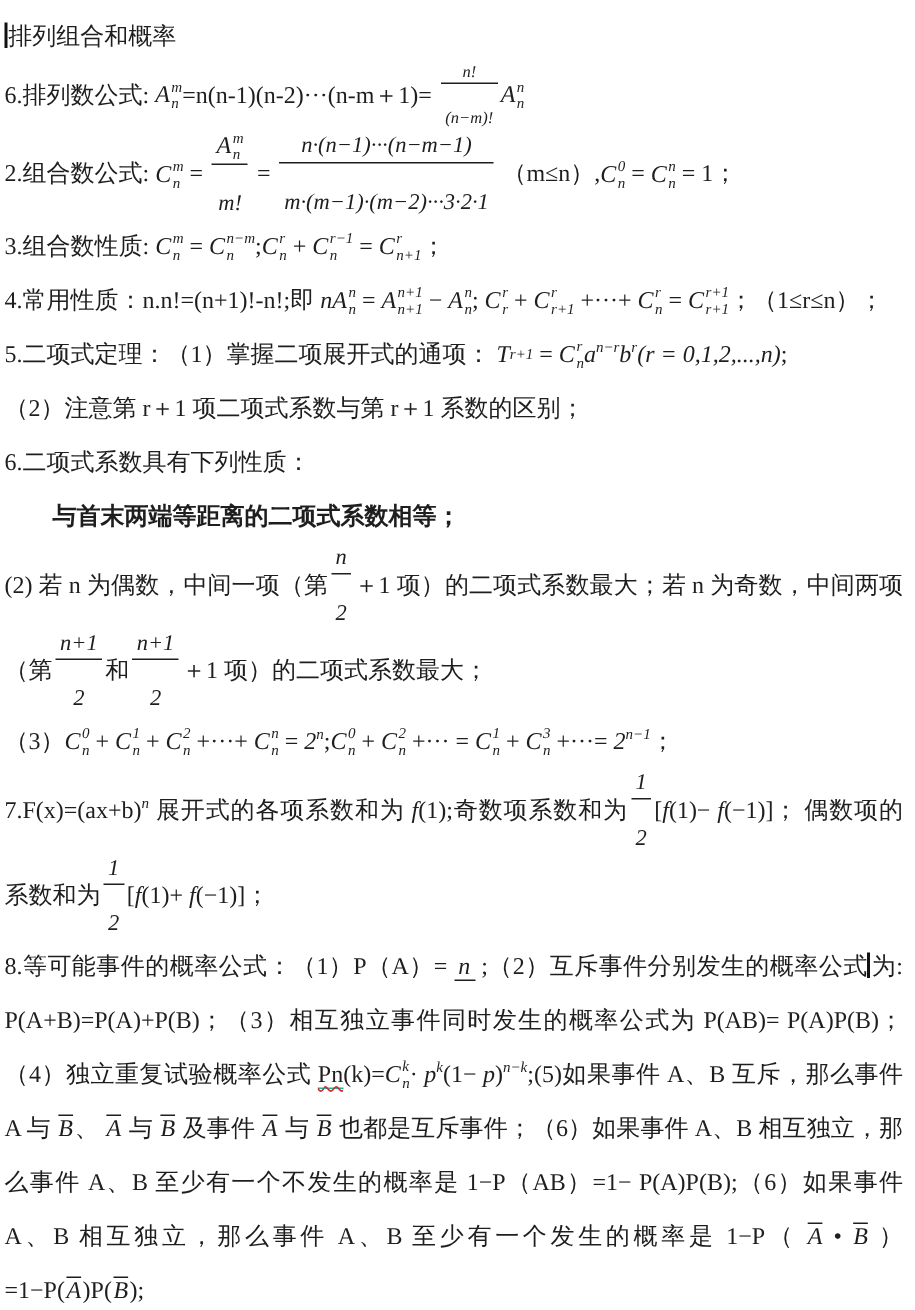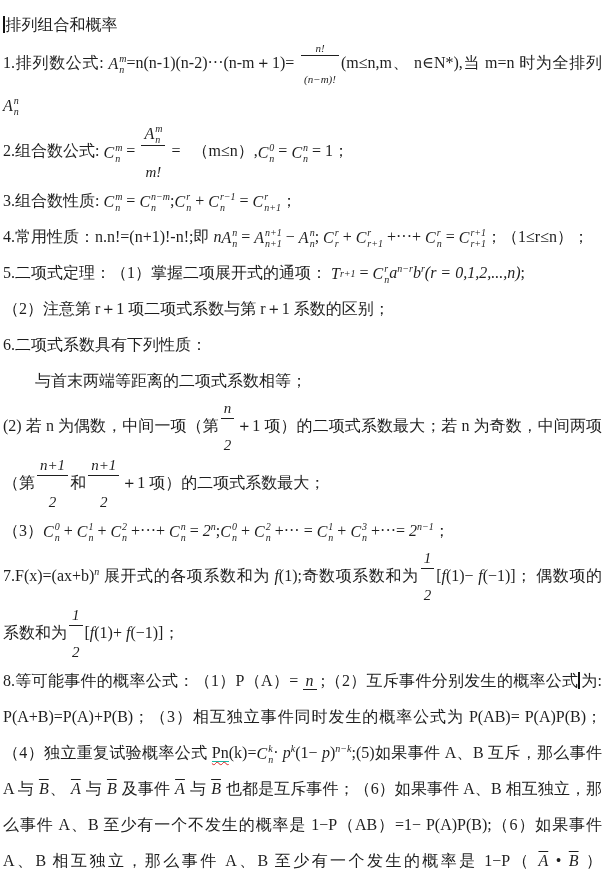--- a/index.html
+++ b/index.html
@@ -12,21 +12,21 @@
     color: #1e1e1e;
     font-family: "Liberation Serif", "DejaVu Serif", serif;
     font-size: 16px;
     overflow: hidden;
   }
   .para {
     margin: 0;
     line-height: 2.25;
     text-align: justify;
   }
-  .para.indent { text-indent: 2em; }
+  .para.indent { text-indent: 2em; font-weight: bold; }
   .title-line { line-height: 2.1; }
   .cursor {
     display: inline-block;
     width: 1.5px;
     height: 1.05em;
     background: #111;
     vertical-align: -3px;
     margin-right: 1px;
   }
   .m { font-style: italic; }
@@ -79,30 +79,30 @@
     text-decoration-thickness: 1px;
     text-underline-offset: 3px;
   }
 </style>
 </head>
 <body>
 
 <div class="page">
   <div class="para title-line"><span class="cursor"></span><span>排列组合和概率</span></div>
   <div id="doc-body">
-      <p class="para"><span class="txt">1.排列数公式: </span><span class="ss">
+      <p class="para"><span class="txt">6.排列数公式: </span><span class="ss">
           <span class="base">A</span>
           <span class="stack">
             <span class="sp">m</span>
             <span class="sb">n</span>
           </span>
         </span><span class="txt">=n(n-1)(n-2)···(n-m＋1)= </span><span class="frac small">
           <span class="num">n!</span>
           <span class="den">(n−m)!</span>
-        </span><span class="txt">(m≤n,m、 n∈N*),当 m=n 时为全排列 </span><span class="ss">
+        </span><span class="ss">
           <span class="base">A</span>
           <span class="stack">
             <span class="sp">n</span>
             <span class="sb">n</span>
           </span>
         </span></p>
       <p class="para"><span class="txt">2.组合数公式:  </span><span class="ss">
           <span class="base">C</span>
           <span class="stack">
             <span class="sp">m</span>
@@ -111,20 +111,22 @@
         </span><span class="txt"> = </span><span class="frac">
           <span class="num"><span class="ss">
               <span class="base">A</span>
               <span class="stack">
                 <span class="sp">m</span>
                 <span class="sb">n</span>
               </span>
             </span></span>
           <span class="den">m!</span>
         </span><span class="txt"> = </span><span class="frac">
+          <span class="num">n·(n−1)···(n−m−1)</span>
+          <span class="den">m·(m−1)·(m−2)···3·2·1</span>
         </span><span class="txt"> （m≤n）,</span><span class="ss">
           <span class="base">C</span>
           <span class="stack">
             <span class="sp">0</span>
             <span class="sb">n</span>
           </span>
         </span><span class="txt"> = </span><span class="ss">
           <span class="base">C</span>
           <span class="stack">
             <span class="sp">n</span>

